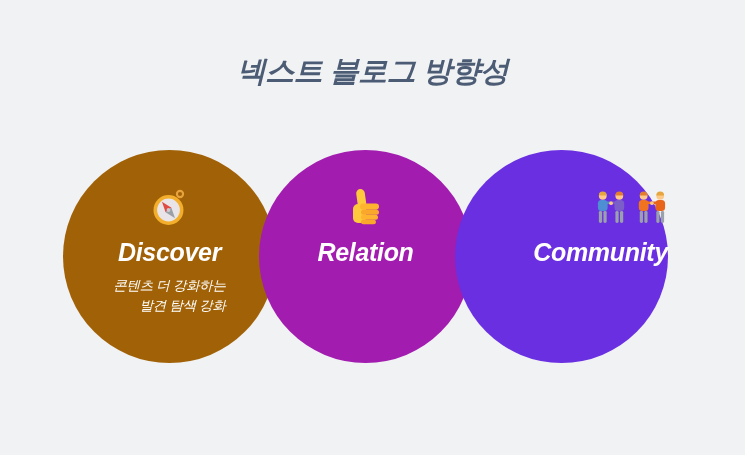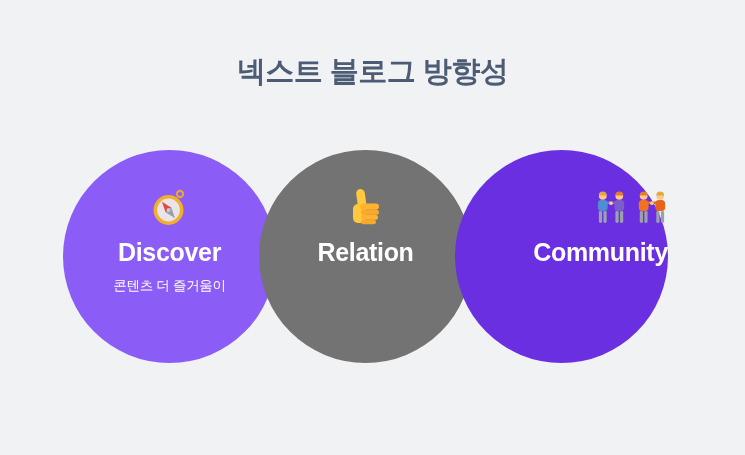--- a/index.html
+++ b/index.html
@@ -53,44 +53,45 @@
     margin-top:9px;
     font-size:13.5px;
     font-weight:400;
     line-height:20px;
     letter-spacing:-0.3px;
   }
 </style>
 </head>
 <body>
 
-<div class="canvas" style="background: rgb(241, 242, 244);">
+<div class="canvas" style="background: rgb(241, 242, 244); font-style: italic;">
 
   <h1 class="page-title" style="color: rgb(76, 92, 117);">넥스트 블로그 방향성</h1>
 
-  <div class="circle circle--discover" style="background: #8b5cf6; text-align: right;">
+  <div class="circle circle--discover" style="background: #a16207; text-align: right;">
     <span class="circle-icon">
       <svg width="41" height="41" viewBox="0 0 41 41" aria-hidden="true">
         <circle cx="31" cy="7" r="3.1" fill="none" stroke="#E8A33D" stroke-width="2.1"></circle>
         <circle cx="19.5" cy="23" r="15" fill="#F3AE2B"></circle>
         <circle cx="19.5" cy="23" r="11.4" fill="#E9E4E8"></circle>
         <g transform="rotate(-38 19.5 23)">
           <polygon points="19.5,12.4 23.2,23 15.8,23" fill="#DF4B43"></polygon>
           <polygon points="19.5,33.6 23.2,23 15.8,23" fill="#9AA0A6"></polygon>
         </g>
         <circle cx="19.5" cy="23" r="1.9" fill="#C9CDD2"></circle>
       </svg>
     </span>
     <div class="circle-title">Discover</div>
     <div class="circle-desc">
-      <div>콘텐츠 더 즐거움이</div>
+      <div>콘텐츠 더 강화하는</div>
+      <div>발견 탐색 강화</div>
     </div>
   </div>
 
-  <div class="circle circle--relation" style="background: #737373;">
+  <div class="circle circle--relation" style="background: #a21caf;">
     <span class="circle-icon">
       <svg width="37" height="41" viewBox="0 0 37 41" aria-hidden="true">
         <rect x="6" y="17" width="13" height="19" rx="5" fill="#FFC83D"></rect>
         <g transform="rotate(-8 14 12)">
           <rect x="10" y="2" width="8.6" height="19" rx="4.3" fill="#FFC83D"></rect>
         </g>
         <rect x="13" y="16.5" width="19" height="6.2" rx="3.1" fill="#FFB32E"></rect>
         <rect x="14" y="22.7" width="18" height="5" rx="2.5" fill="#F9A82B"></rect>
         <rect x="14" y="27.7" width="17" height="5" rx="2.5" fill="#FFB32E"></rect>
         <rect x="14" y="32.7" width="15" height="4.6" rx="2.3" fill="#F9A82B"></rect>

